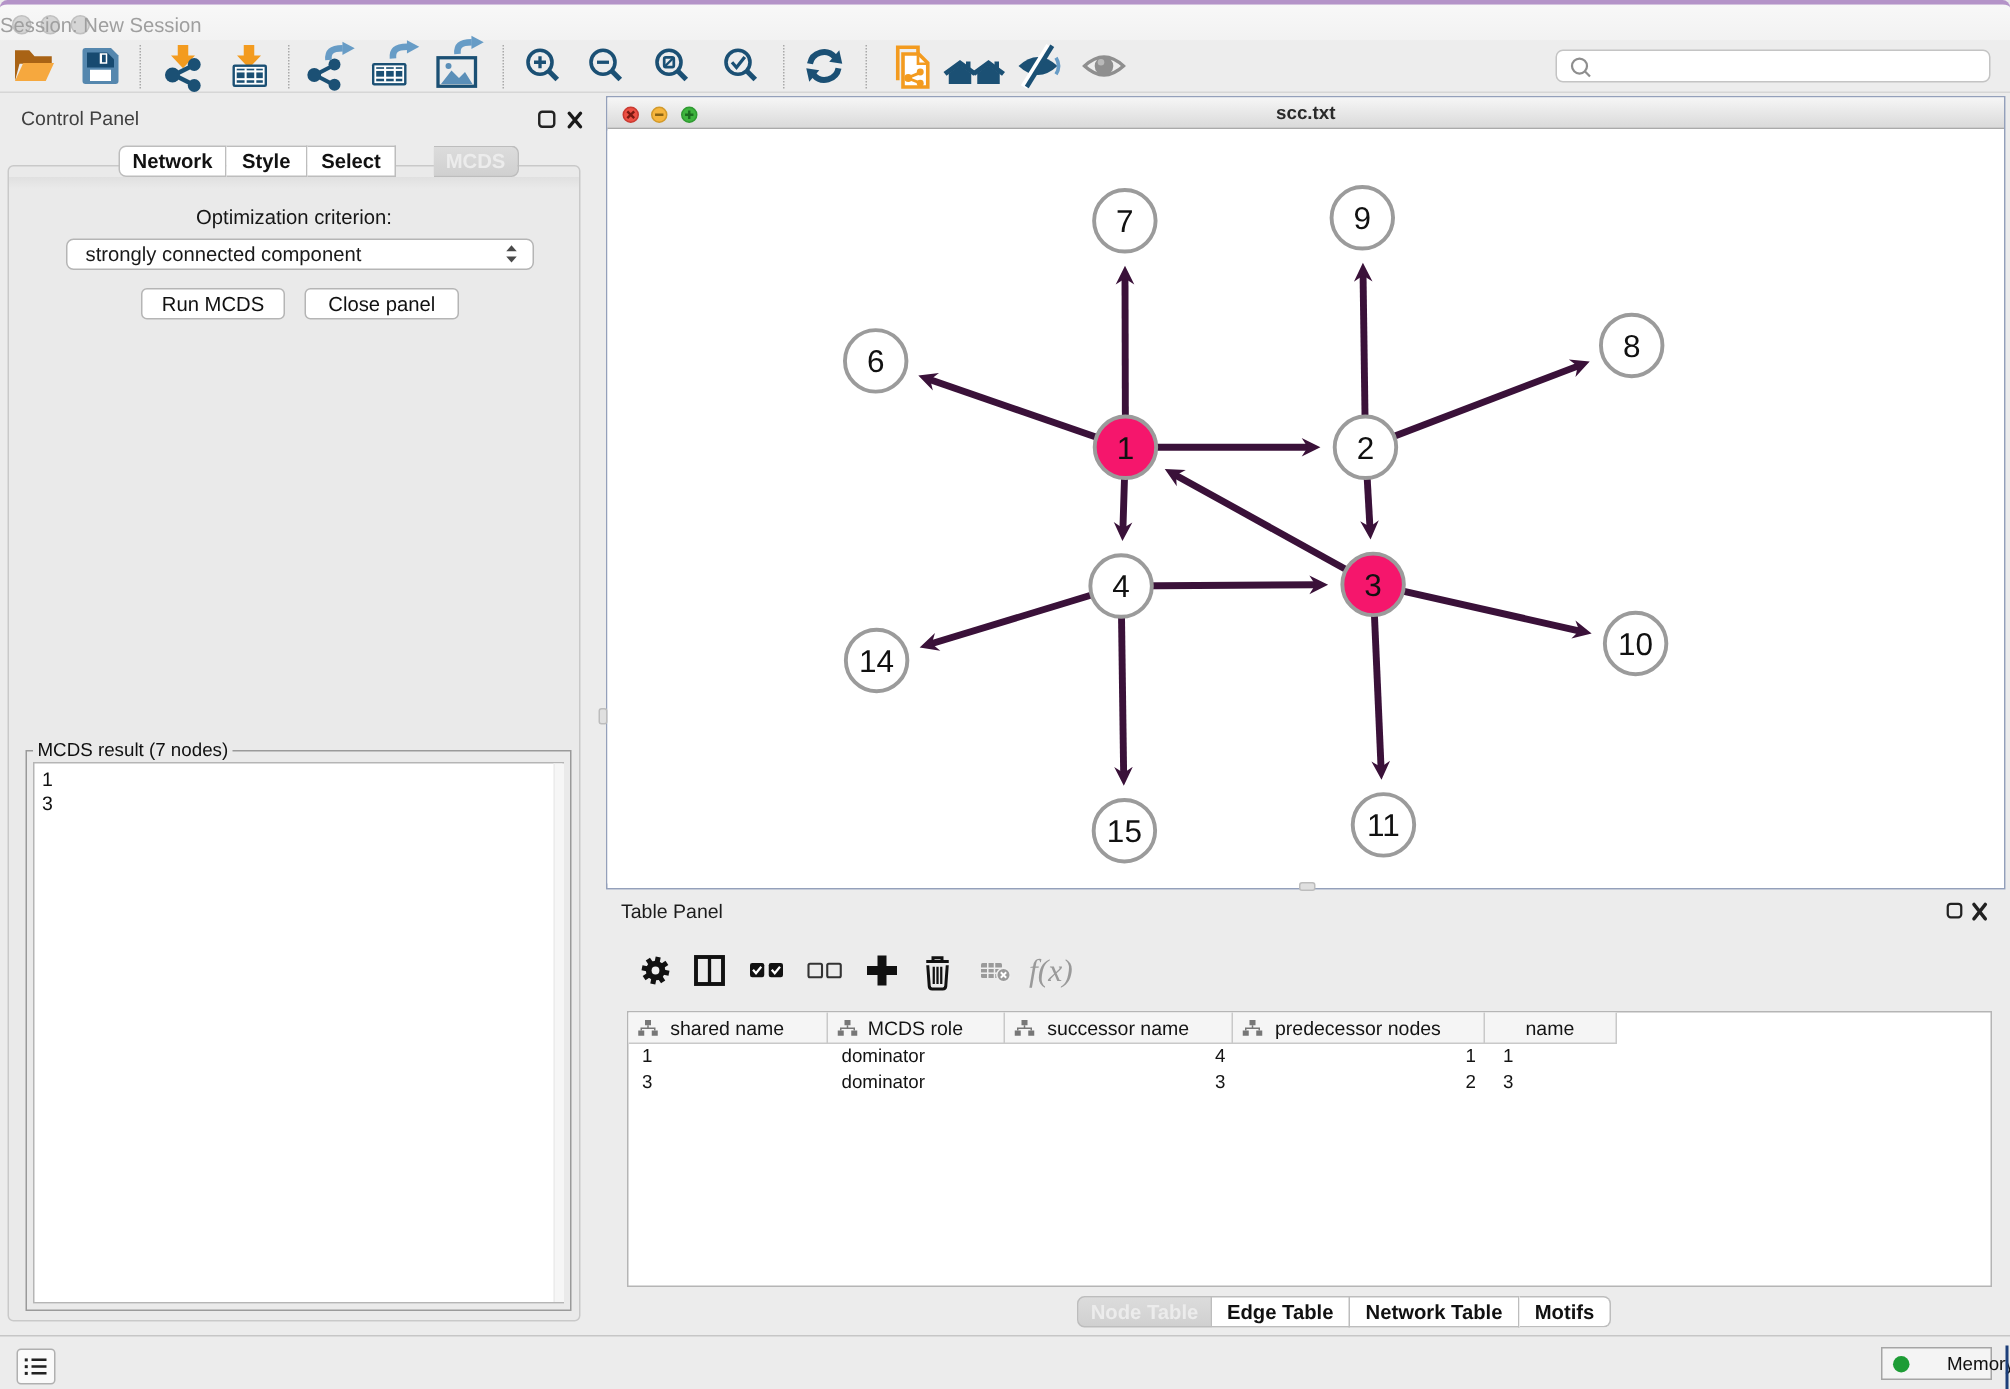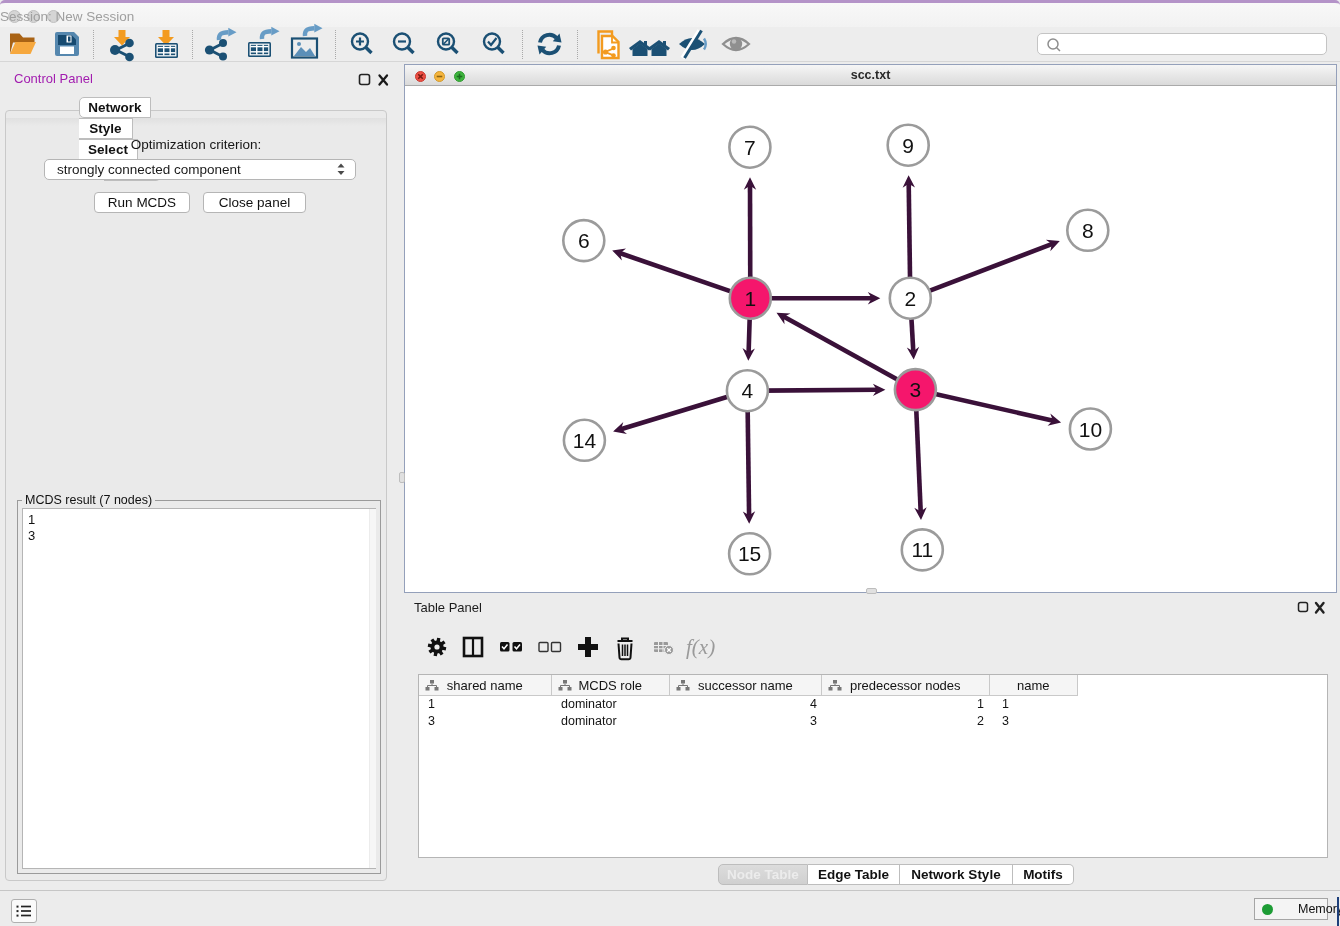--- a/index.html
+++ b/index.html
@@ -15,21 +15,21 @@
 #title-text { position:absolute; top:6px; left:0; width:1340px; 
   font-size:13.5px; color:#9f9f9f; }
 
 #toolbar { position:absolute; left:0; top:27px; width:1340px; height:35px;
   background:#ededed; border-bottom:1px solid #d6d6d6; }
 .tsep { position:absolute; top:3px; height:29px; width:0;
   border-left:1px dotted #a9a9a9; }
 #searchbox { position:absolute; left:1037px; top:6px; width:290px; height:22px;
   background:#fff; border:1px solid #c4c4c4; border-radius:5px; }
 
-#cp-title { position:absolute; left:14px; top:71px; font-size:13px; color:#a21caf; }
+#cp-title { position:absolute; left:14px; top:71px; font-size:13px; color:#404040; }
 #cp-body { position:absolute; left:5px; top:110px; width:382px; height:771px;
   background:#eaeaea; border:1px solid #c9c9c9; border-radius:4px; }
 #cp-band { position:absolute; left:6px; top:118px; width:380px; height:8px;
   background:linear-gradient(#e0e0e0,#eaeaea); }
 .tabstrip { position:absolute; display:flex; }
 .tab { height:21px; line-height:20px; font-size:13.5px; font-weight:bold; color:#111; text-align:center;
   background:#fff; border:1px solid #bdbdbd; border-left:none; padding:0 0; }
 .tab.first { border-left:1px solid #bdbdbd; border-radius:5px 0 0 5px; }
 .tab.last { border-radius:0 5px 5px 0; }
 .tab.sel { background:linear-gradient(#dcdcdc,#d0d0d0); color:#ececec;margin-left:25px; }
@@ -220,21 +220,21 @@
   </div>
 </div>
 
 <div id="cp-title">Control Panel</div>
 <svg class="abs" style="left:358px;top:72px;" width="34" height="16">
   <rect x="1.5" y="2.5" width="10" height="10" rx="2" fill="none" stroke="#222" stroke-width="1.6"></rect>
   <path d="M21.5 3.5 L29 12.5 M29 3.5 L21.5 12.5" stroke="#1a1a1a" stroke-width="2.3" stroke-linecap="round"></path>
 </svg>
 <div id="cp-body"></div>
 <div id="cp-band"></div>
-<div class="tabstrip" style="left:79px;top:97px;flex-direction:column;">
+<div class="tabstrip" style="left:79px;top:97px;">
   <div class="tab first" style="width:72px;">Network</div>
   <div class="tab" style="width:54px;">Style</div>
   <div class="tab" style="width:59px;">Select</div>
   <div class="tab last sel" style="width:57px;">MCDS</div>
 </div>
 <div id="opt-label">Optimization criterion:</div>
 <div id="dropdown">strongly connected component
   <svg width="14" height="17" style="position:absolute;right:7px;top:1px;">
     <path d="M3.5 6.5 L7 2.5 L10.5 6.5 Z" fill="#4a4a4a"></path>
     <path d="M3.5 10 L7 14 L10.5 10 Z" fill="#4a4a4a"></path>
@@ -419,21 +419,21 @@
 <div class="td" style="left:583px;top:21px;">1</div>
 <div class="td" style="left:9px;top:38px;">3</div>
 <div class="td" style="left:142px;top:38px;">dominator</div>
 <div class="td" style="left:250px;top:38px;width:148px;text-align:right;">3</div>
 <div class="td" style="left:403px;top:38px;width:162px;text-align:right;">2</div>
 <div class="td" style="left:583px;top:38px;">3</div>
   </div>
 <div class="tabstrip" style="left:693px;top:864px;">
   <div class="tab first sel" style="width:90px;">Node Table</div>
   <div class="tab" style="width:92px;">Edge Table</div>
-  <div class="tab" style="width:113px;">Network Style</div>
+  <div class="tab" style="width:113px;">Network Table</div>
   <div class="tab last" style="width:61px;">Motifs</div>
 </div>
 
 <div id="statusbar"></div>
 <div id="listbtn">
   <svg width="24" height="22">
     <g stroke="#222" stroke-width="1.7">
       <line x1="9" y1="6.5" x2="19" y2="6.5"></line>
         <line x1="9" y1="11" x2="19" y2="11"></line>
         <line x1="9" y1="15.5" x2="19" y2="15.5"></line>

